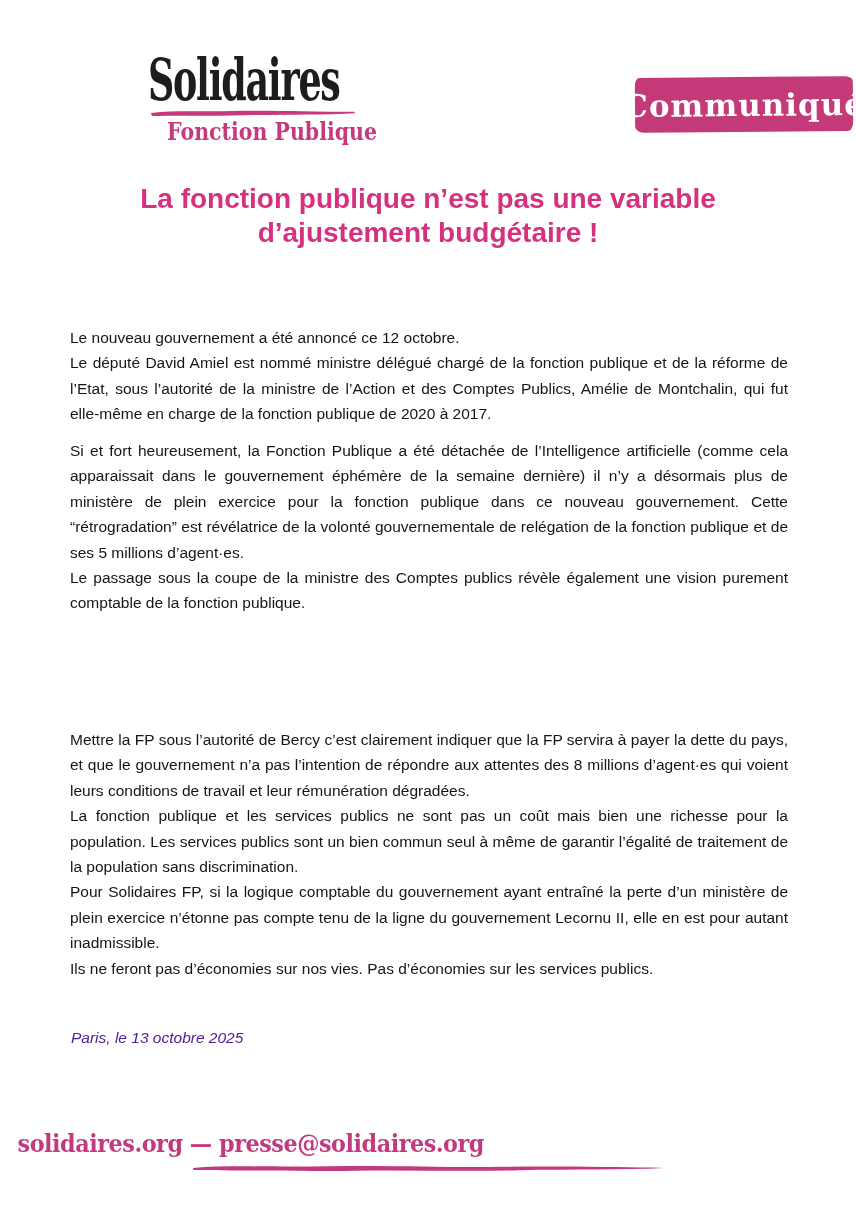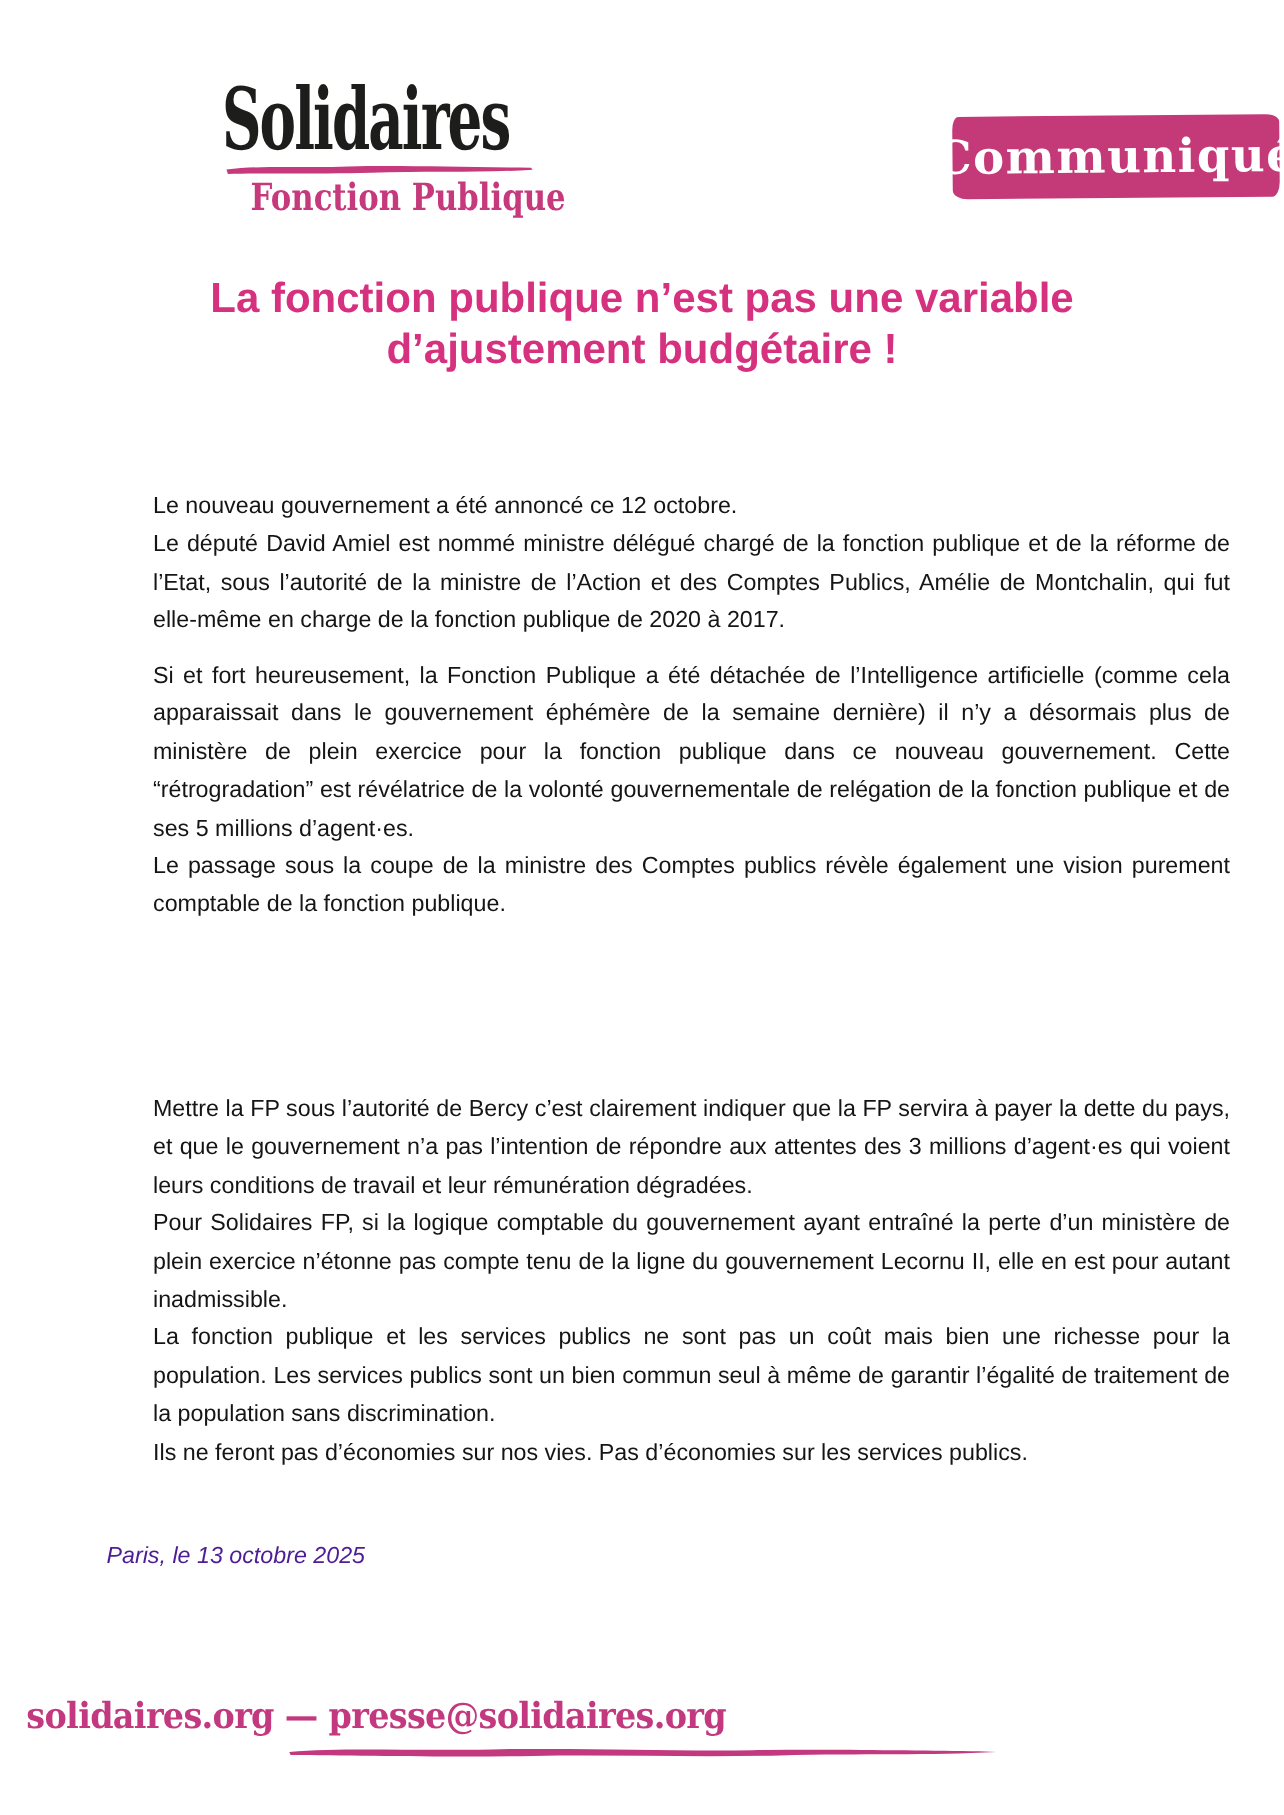--- a/index.html
+++ b/index.html
@@ -34,21 +34,21 @@
   }
 
   
   .title{
     position:absolute;top:182px;left:0;width:856px;margin:0;box-sizing:border-box;
     padding:0 54px;text-align:center;
     font-size:28px;line-height:34px;font-weight:bold;color:#d6317f;
   }
 
   
-  .group{position:absolute;left:70px;width:718px;margin-left:32px;}
+  .group{position:absolute;left:70px;width:718px;}
   .g1{top:325px;}
   .g2{top:438px;}
   .g3{top:727px;}
   .group p{
     margin:0;font-size:15.5px;line-height:25.4px;color:#151515;
     text-align:justify;text-justify:inter-word;
   }
   .dateline{
     position:absolute;left:71px;top:1025px;margin:0;
     font-size:15.5px;line-height:25px;color:#4c1d95;font-style:italic;
@@ -87,23 +87,23 @@
     <p>Le nouveau gouvernement a été annoncé ce 12 octobre.</p>
     <p>Le député David Amiel est nommé ministre délégué chargé de la fonction publique et de la réforme de l’Etat, sous l’autorité de la ministre de l’Action et des Comptes Publics, Amélie de Montchalin, qui fut elle-même en charge de la fonction publique de 2020 à 2017.</p>
   </section>
 
   <section class="group g2">
     <p>Si et fort heureusement, la Fonction Publique a été détachée de l’Intelligence artificielle (comme cela apparaissait dans le gouvernement éphémère de la semaine dernière) il n’y a désormais plus de ministère de plein exercice pour la fonction publique dans ce nouveau gouvernement. Cette “rétrogradation” est révélatrice de la volonté gouvernementale de relégation de la fonction publique et de ses 5 millions d’agent·es.</p>
     <p>Le passage sous la coupe de la ministre des Comptes publics révèle également une vision purement comptable de la fonction publique.</p>
   </section>
 
   <section class="group g3">
-    <p>Mettre la FP sous l’autorité de Bercy c’est clairement indiquer que la FP servira à payer la dette du pays, et que le gouvernement n’a pas l’intention de répondre aux attentes des 3 millions d’agent·es qui voient leurs conditions de travail et leur rémunération dégradées.</p>
+    <p>Mettre la FP sous l’autorité de Bercy c’est clairement indiquer que la FP servira à payer la dette du pays, et que le gouvernement n’a pas l’intention de répondre aux attentes des 8 millions d’agent·es qui voient leurs conditions de travail et leur rémunération dégradées.</p>
+    <p>La fonction publique et les services publics ne sont pas un coût mais bien une richesse pour la population. Les services publics sont un bien commun seul à même de garantir l’égalité de traitement de la population sans discrimination.</p>
     <p>Pour Solidaires FP, si la logique comptable du gouvernement ayant entraîné la perte d’un ministère de plein exercice n’étonne pas compte tenu de la ligne du gouvernement Lecornu II, elle en est pour autant inadmissible.</p>
-    <p>La fonction publique et les services publics ne sont pas un coût mais bien une richesse pour la population. Les services publics sont un bien commun seul à même de garantir l’égalité de traitement de la population sans discrimination.</p>
     <p>Ils ne feront pas d’économies sur nos vies. Pas d’économies sur les services publics.</p>
   </section>
 
   <p class="dateline">Paris, le 13 octobre 2025</p>
 
   <footer class="footer">
     <div class="footer-contact">solidaires.org — presse@solidaires.org</div>
     <svg class="footer-brush" viewBox="0 0 520 16" preserveAspectRatio="none" aria-hidden="true">
       <path fill="#c3397f" d="M2,8 C40,4.5 90,7.2 150,6 C220,4.6 280,7.6 340,6.6
                C400,5.6 465,7 505,7.4 L518,8 C470,10.6 420,9 360,10.6

